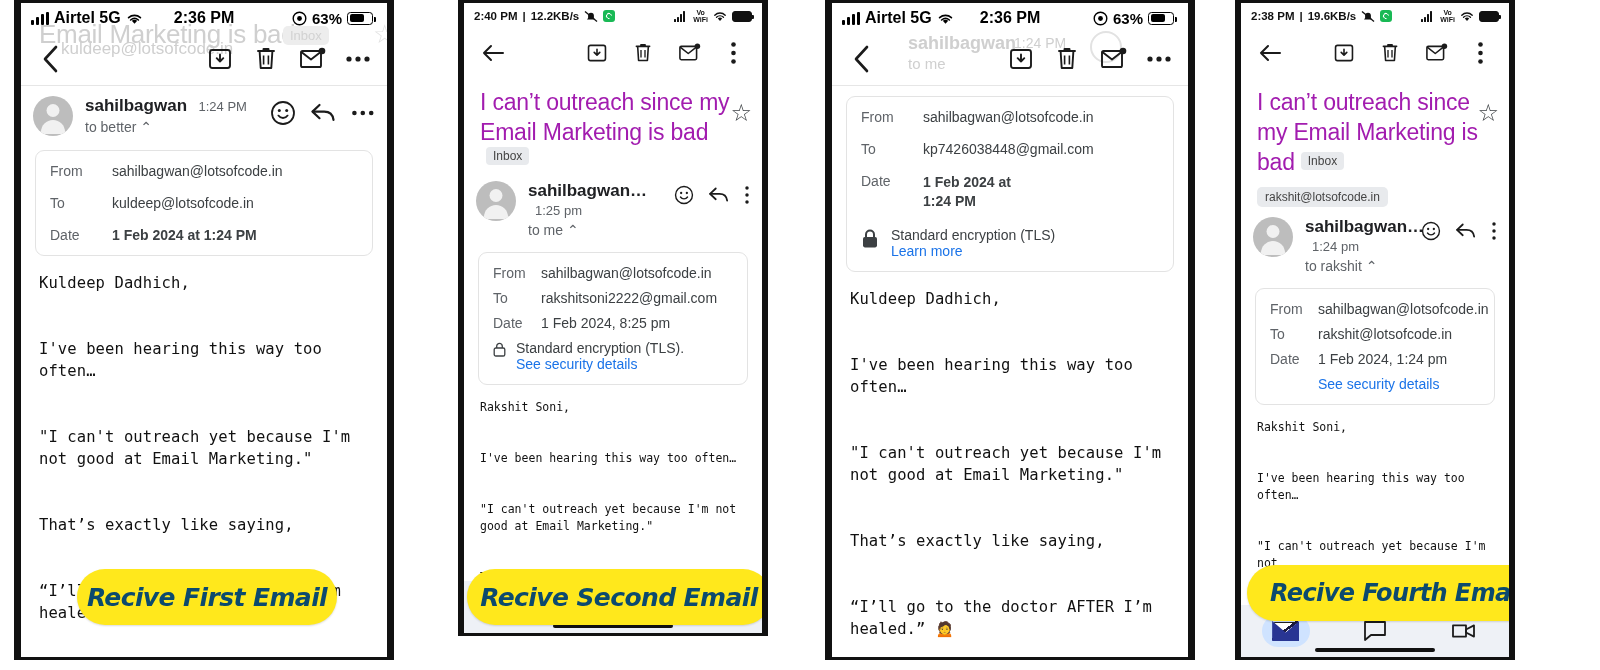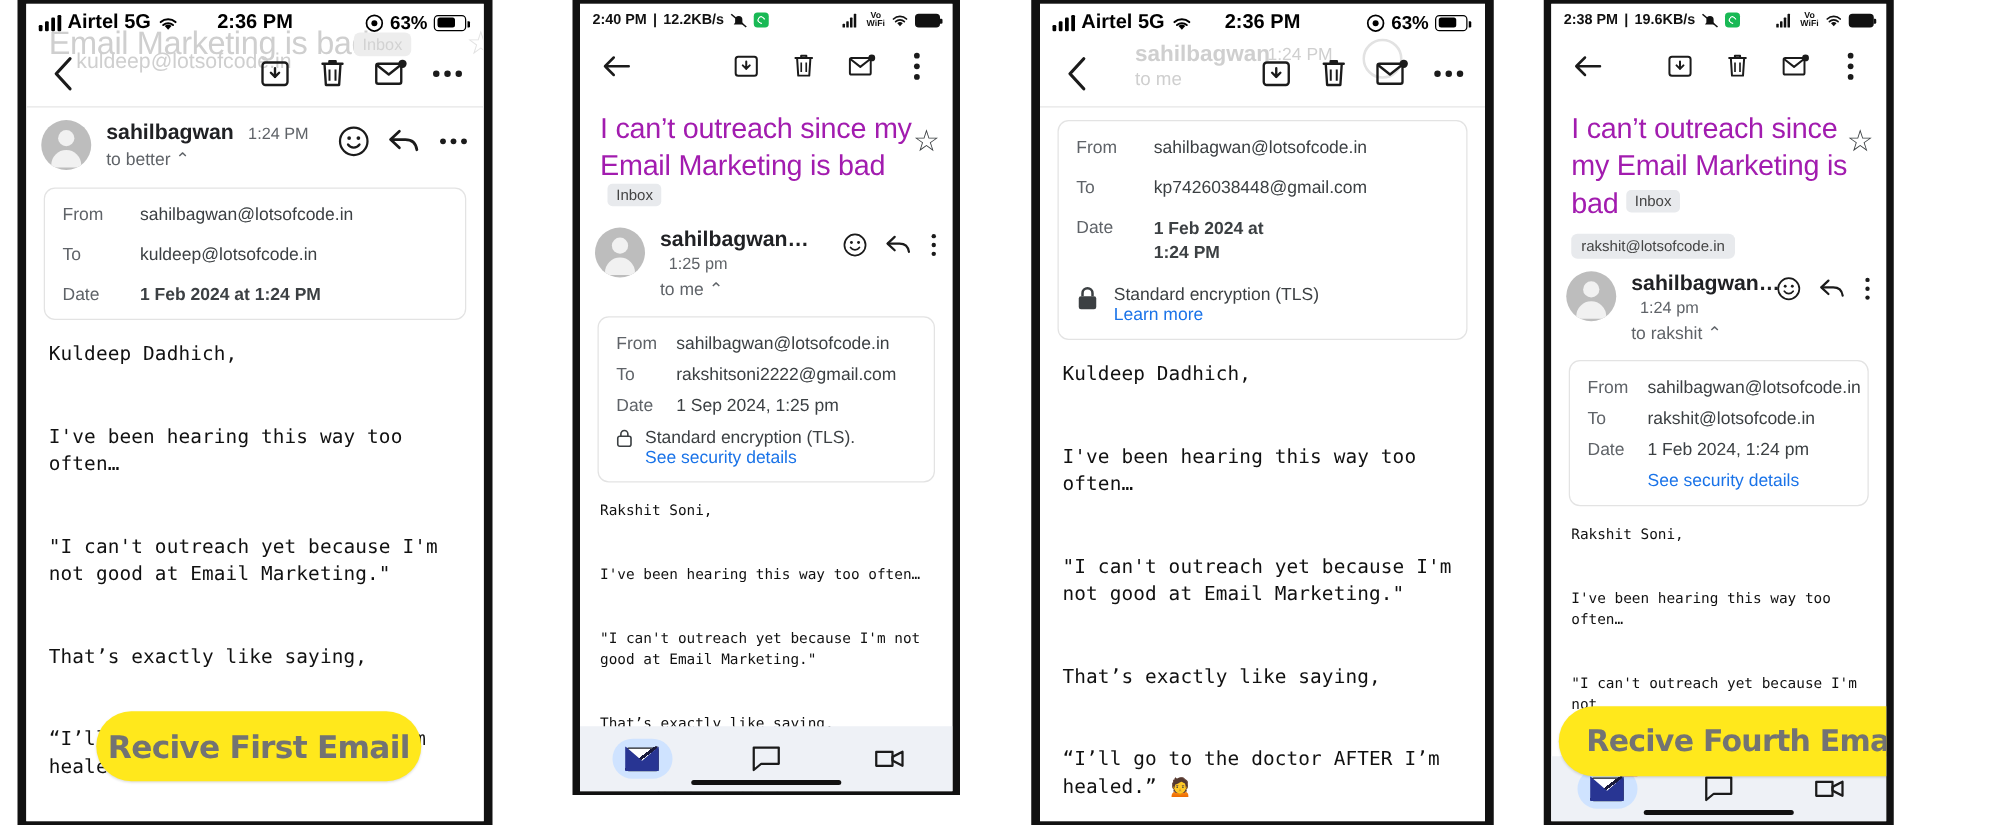--- a/index.html
+++ b/index.html
@@ -116,21 +116,21 @@
     font-family:"DejaVu Sans Mono","Liberation Mono",monospace;
     color:#111;white-space:pre-wrap;position:relative;z-index:2;
   }
   .body-ios{font-size:15.5px;line-height:22px;padding:16px 18px 0 18px;letter-spacing:.1px;}
   .body-and{font-size:11.5px;line-height:17px;padding:14px 16px 0 16px;}
 
   
   .badge{
     position:absolute;z-index:20;background:#FFE81C;border-radius:999px;
     display:flex;align-items:center;justify-content:center;
-    font-weight:900;color:#737373;letter-spacing:-.6px;
+    font-weight:900;font-style:italic;color:#0c4a6e;letter-spacing:-.6px;
     box-shadow:0 1px 2px rgba(0,0,0,.14);white-space:nowrap;
     font-family:"DejaVu Sans","Liberation Sans",sans-serif;
   }
   #b1{left:56px;  top:566px; width:260px;height:56px;font-size:25px;}
   #b2{left:3px;   top:566px; width:304px;height:56px;font-size:25px;}
   #b3{left:44px;  top:566px; width:270px;height:56px;font-size:25px;}
   #b4{left:6px;   top:562px; width:302px;height:56px;font-size:24px;}
 
   
   .botnav{
@@ -395,21 +395,21 @@
       <div class="drow">
         <span class="k">From</span>
         <span class="v">sahilbagwan@lotsofcode.in</span>
       </div>
       <div class="drow">
         <span class="k">To</span>
         <span class="v">rakshitsoni2222@gmail.com</span>
       </div>
       <div class="drow">
         <span class="k">Date</span>
-        <span class="v">1 Sep 2024, 1:25 pm</span>
+        <span class="v">1 Feb 2024, 8:25 pm</span>
       </div>
       <div class="drow lockrow">
         <span class="lock sm">
           <svg width="13" height="15" viewBox="0 0 13 15">
                 <rect x="1.2" y="6" width="10.6" height="8" rx="1.6" fill="none" stroke="#3c4043" stroke-width="1.3"></rect>
                 <path d="M3.7 6V4.2a2.8 2.8 0 0 1 5.6 0V6" fill="none" stroke="#3c4043" stroke-width="1.3"></path>
               </svg>
         </span>
         <span>
           <span class="v">Standard encryption (TLS).</span><br>
@@ -427,20 +427,21 @@
 "I can't outreach yet because I'm not
 good at Email Marketing."
 
 
 That’s exactly like saying,
 
 
 “I’ll go to the doctor AFTER I’m healed.”
 🙍</div>
 
+    <div class="badge" id="b2">Recive Second Email</div>
 
     <div class="botnav">
       <div class="navitem active">
             <span class="gm">
               <i></i>
             </span>
           </div>
       <div class="navitem">
         <svg width="24" height="22" viewBox="0 0 24 22">
               <path d="M2 2h20v13H8l-6 5z" fill="none" stroke="#1b1b1b" stroke-width="1.8" stroke-linejoin="round"></path>

